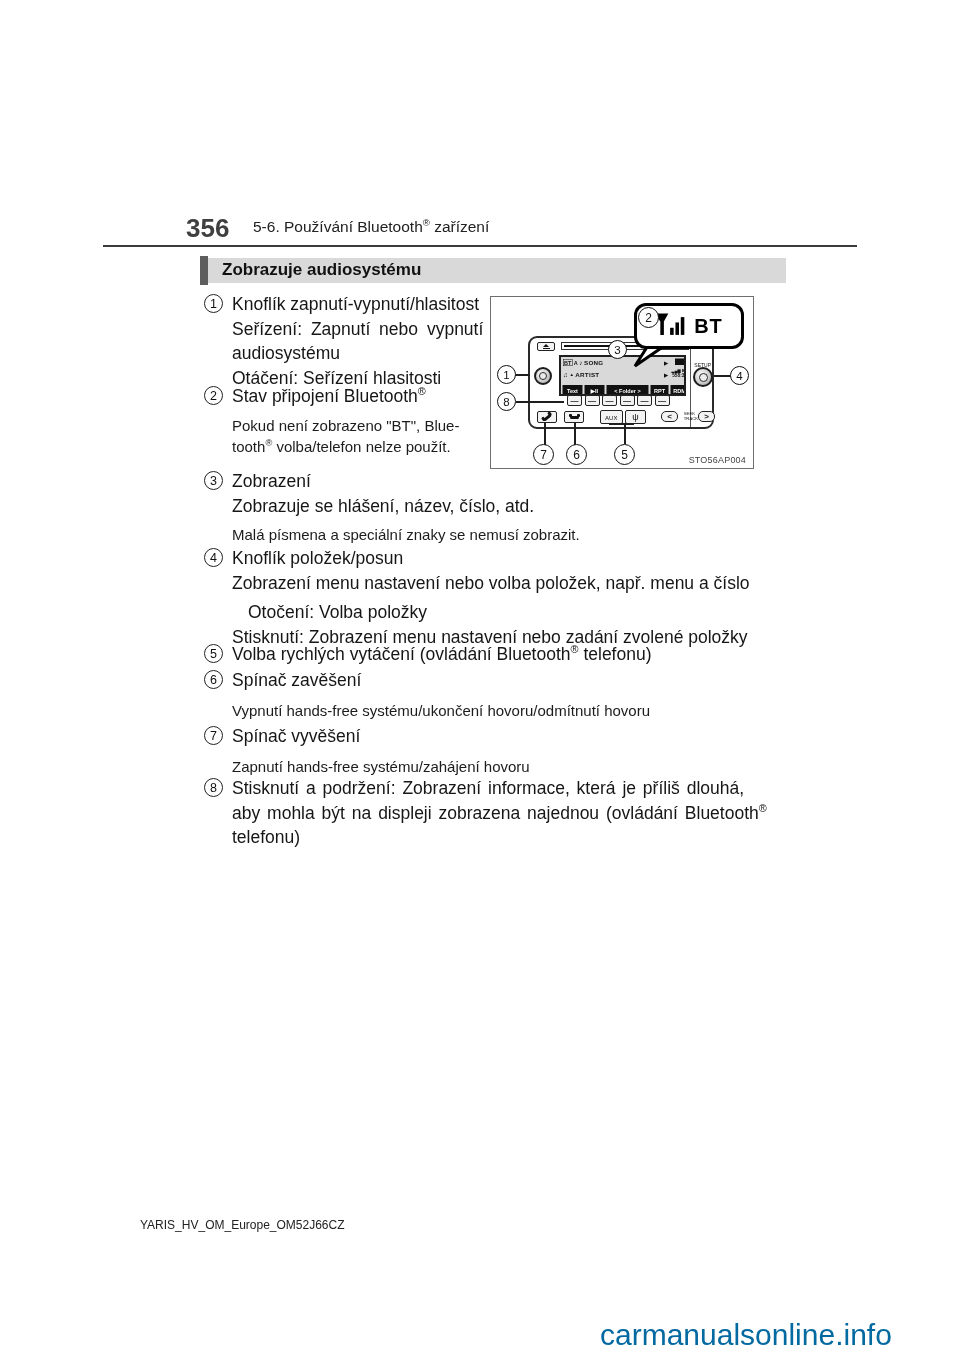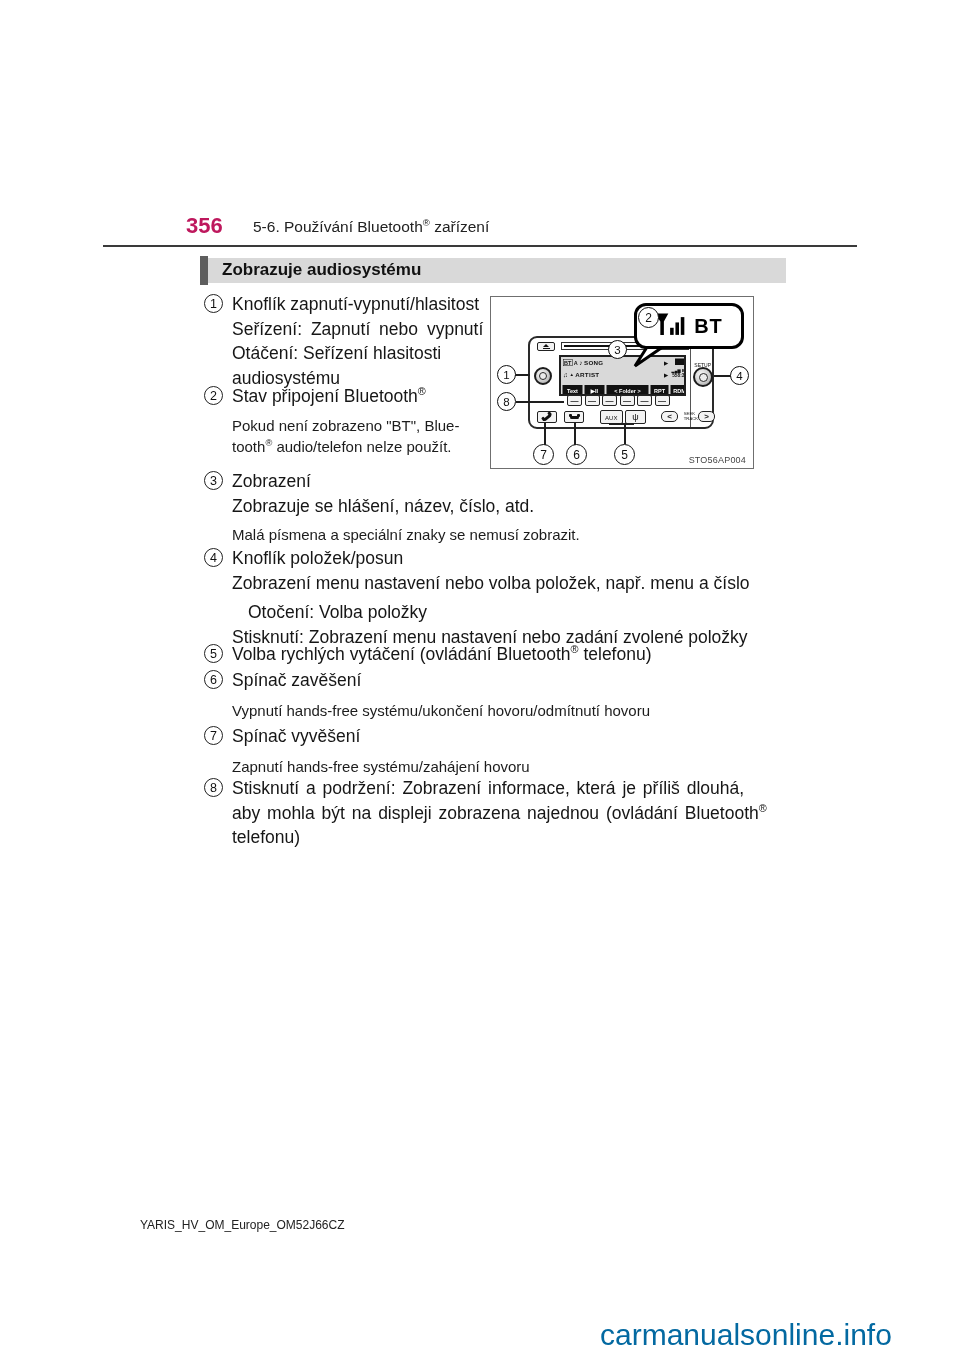--- a/index.html
+++ b/index.html
@@ -1,21 +1,21 @@
 <!DOCTYPE html>
 <html><head>
 <meta charset="utf-8">
 <style>
   html,body{margin:0;padding:0;background:#fff;}
   .page{position:relative;width:960px;height:1358px;background:#ffffff;
         font-family:"Liberation Sans", sans-serif;color:#1b1b1b;overflow:hidden;}
   .abs{position:absolute;}
 
   
-  .pagenum{position:absolute;left:186px;top:213px;font-size:22px;font-weight:bold;color:#be185d;}
+  .pagenum{position:absolute;left:186px;top:213px;font-size:26px;font-weight:bold;color:#404040;}
   .chapter{position:absolute;left:253px;top:218px;font-size:15.5px;color:#222;}
   .rule{position:absolute;left:103px;top:245px;width:754px;height:2px;background:#3a3a3a;}
 
   
   .sec-accent{position:absolute;left:200px;top:256px;width:8px;height:29px;background:#5e5e5e;}
   .sec-bar{position:absolute;left:208px;top:258px;width:578px;height:25px;background:#d9d9d9;}
   .sec-title{position:absolute;left:222px;top:260px;font-size:17px;font-weight:bold;color:#111;}
 
   
   .item{position:absolute;left:204px;}
@@ -85,32 +85,32 @@
 
   <div class="sec-accent"></div>
   <div class="sec-bar"></div>
   <div class="sec-title">Zobrazuje audiosystému</div>
 
   <div class="item" style="top:292px;width:300px;">
     <span class="cnum">1</span>
     <div class="itext">
       <div class="main">Knoflík zapnutí-vypnutí/hlasitost</div>
       <div class="main" style="word-spacing:4px;">Seřízení: Zapnutí nebo vypnutí</div>
+      <div class="main">audiosystému</div>
       <div class="main">Otáčení: Seřízení hlasitosti</div>
-      <div class="main">audiosystému</div>
     </div>
   </div>
 
   <div class="item" style="top:384px;width:300px;">
     <span class="cnum">2</span>
     <div class="itext">
       <div class="main"><span>Stav připojení Bluetooth</span><sup class="reg">®</sup></div>
       <div class="note" style="margin-top:6px;">
         <div>Pokud není zobrazeno "BT", Blue-</div>
-        <div><span>tooth</span><sup class="reg">®</sup><span> audio/telefon nelze použít.</span></div>
+        <div><span>tooth</span><sup class="reg">®</sup><span> volba/telefon nelze použít.</span></div>
       </div>
     </div>
   </div>
 
   <div class="item" style="top:469px;width:600px;">
     <span class="cnum">3</span>
     <div class="itext">
       <div class="main">Zobrazení</div>
       <div class="main">Zobrazuje se hlášení, název, číslo, atd.</div>
       <div class="note" style="margin-top:6px;">Malá písmena a speciální znaky se nemusí zobrazit.</div>

